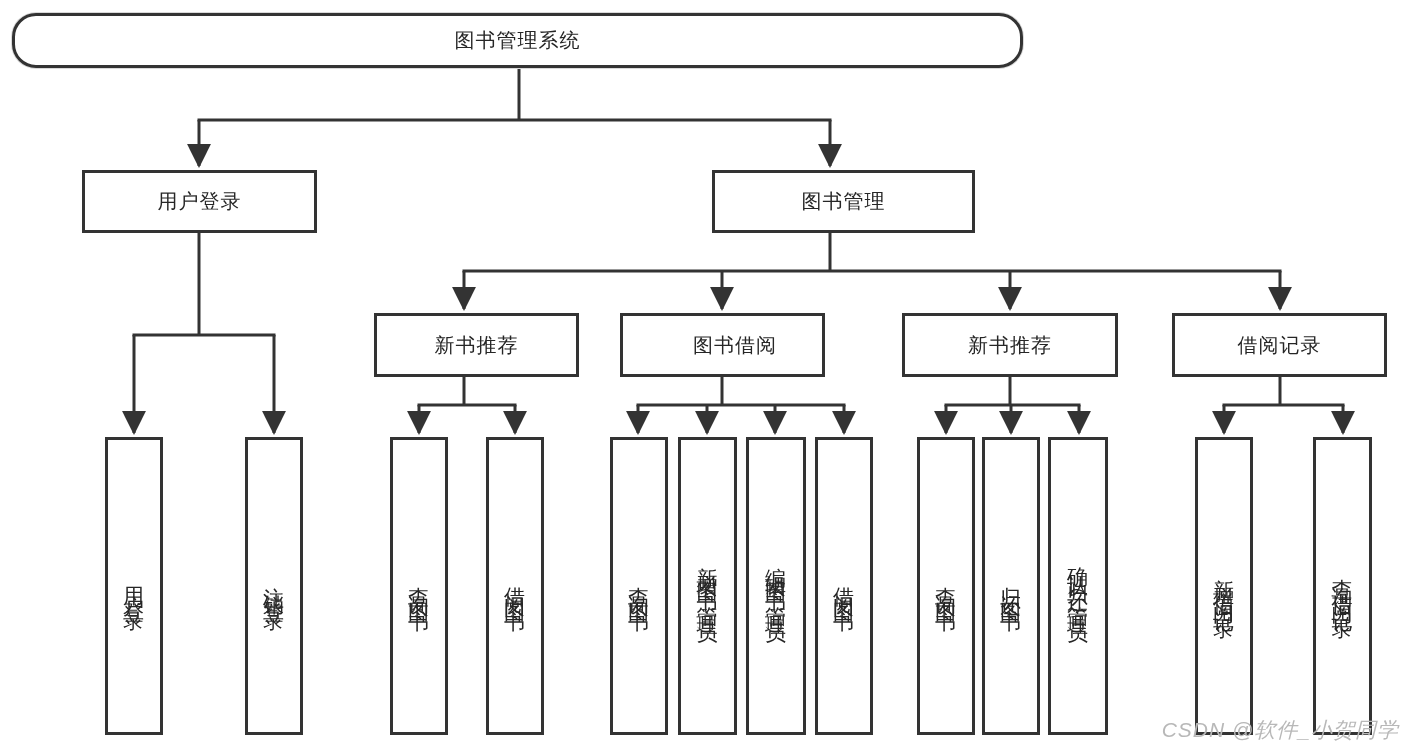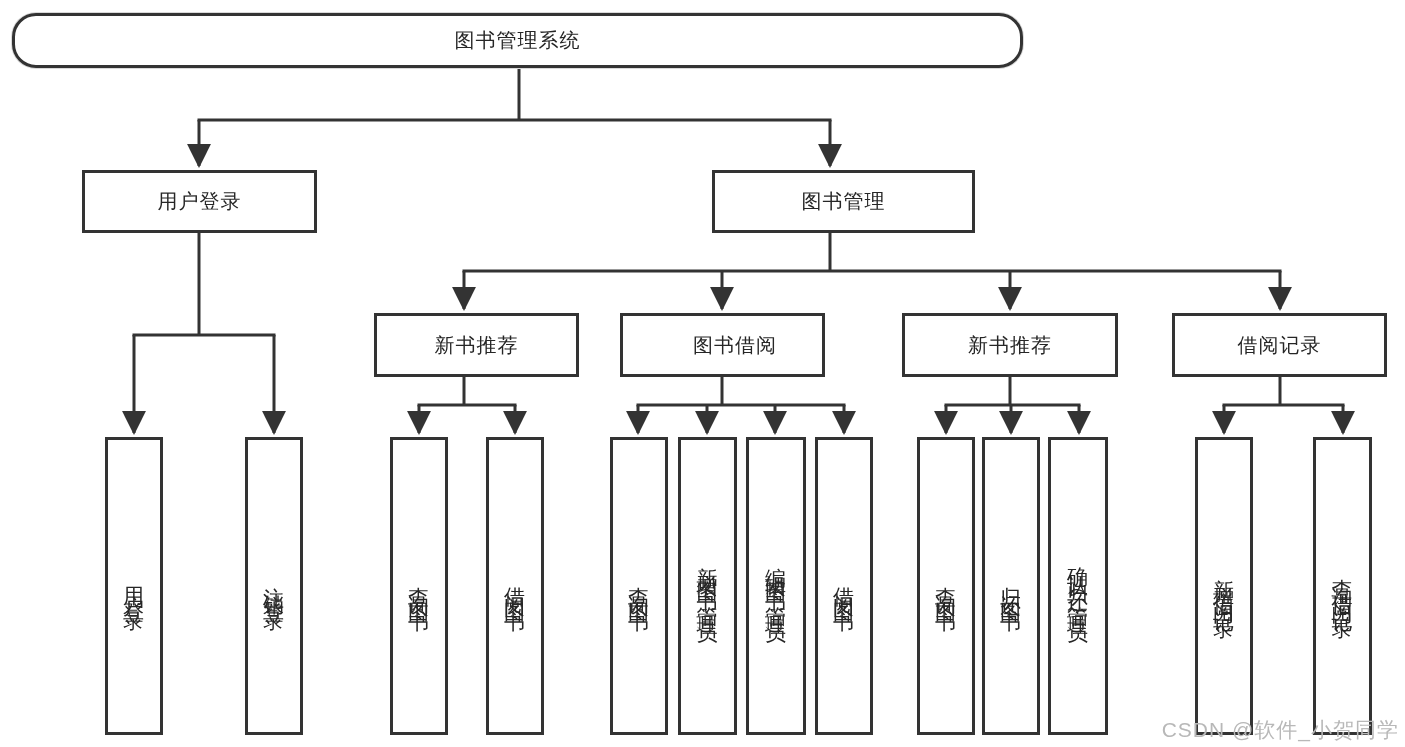--- a/index.html
+++ b/index.html
@@ -32,20 +32,21 @@
     letter-spacing:8px;
     line-height:1;
     white-space:nowrap;
   }
   .watermark{
     position:absolute;z-index:3;
     right:6px;top:716px;
     font-size:21px;color:var(--wm);
     letter-spacing:1px;
     pointer-events:none;
+    font-style:italic;
   }
 </style>
 </head>
 <body>
 
 <div id="stage">
 
   <svg class="wires" width="1405" height="747" viewBox="0 0 1405 747" aria-hidden="true">
     <defs>
       <marker id="arw" viewBox="0 0 10 10" refX="9.2" refY="5" markerWidth="8" markerHeight="8" orient="auto" markerUnits="strokeWidth">

